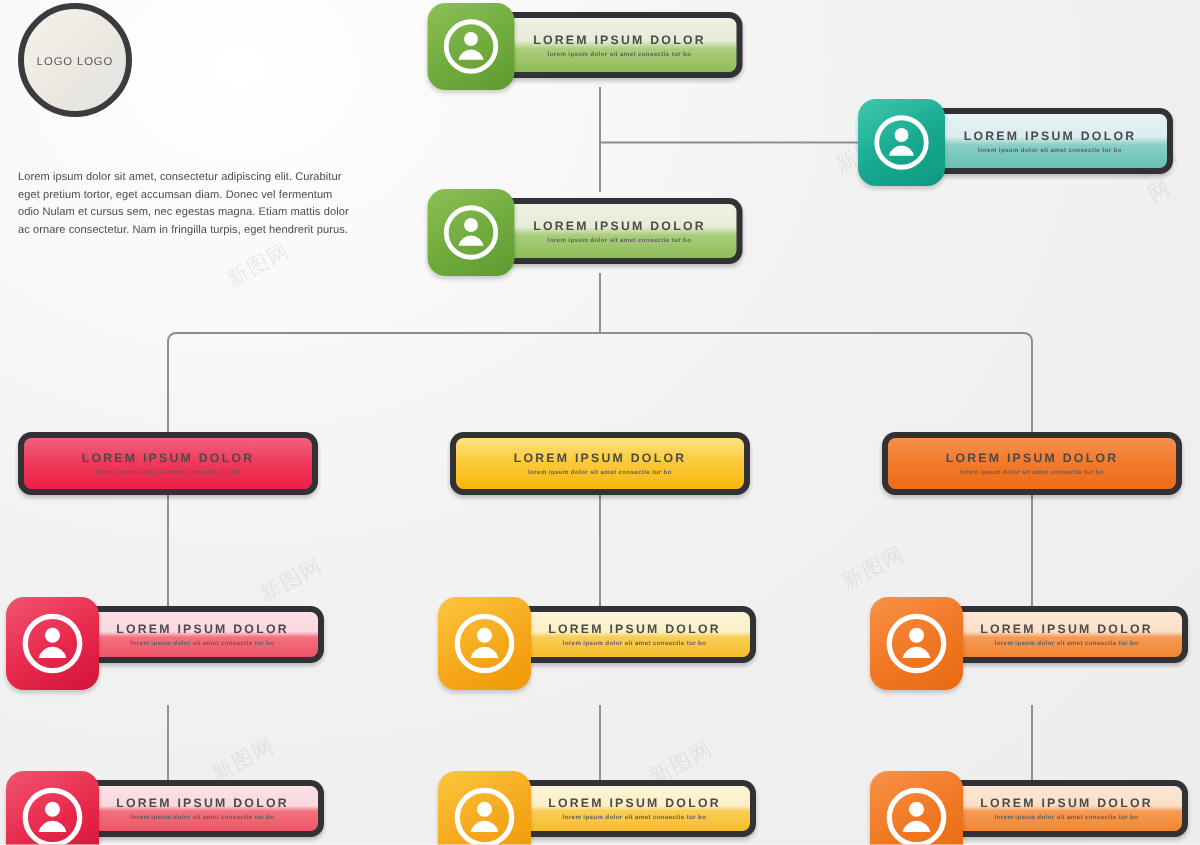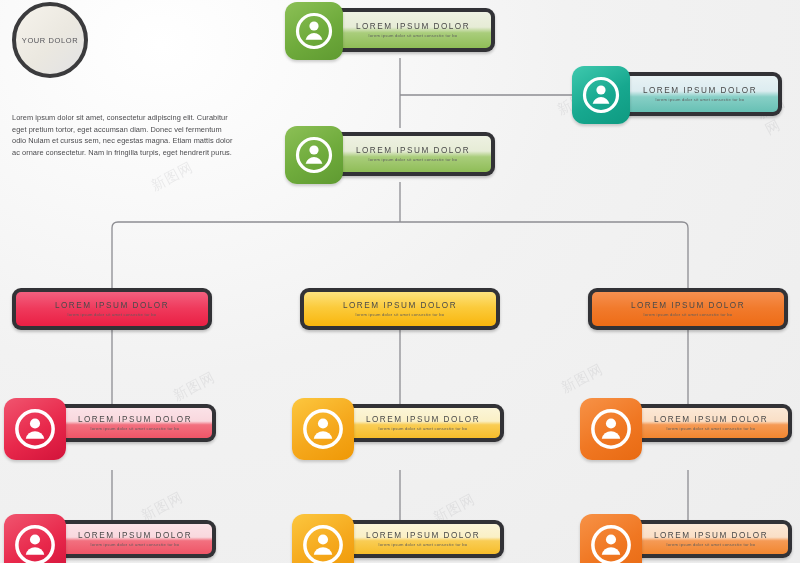--- a/index.html
+++ b/index.html
@@ -53,21 +53,21 @@
     position:relative;z-index:2;
     background:#323236;
     border-radius:9px;
     padding:4px;
     box-sizing:border-box;
     box-shadow:0 2px 3px rgba(0,0,0,.22);
   }
   .bar{
     height:100%;border-radius:5px;
     display:flex;flex-direction:column;align-items:center;justify-content:center;
-    box-sizing:border-box;overflow:hidden;
+    box-sizing:border-box;overflow:hidden;font-weight:bold;
   }
   .bar .t1{
     font-size:8.2px;letter-spacing:1.5px;color:#4a4a4a;white-space:nowrap;
   }
   .bar .t2{
     font-size:4.1px;letter-spacing:.25px;color:#5d5d5d;white-space:nowrap;margin-top:2px;
   }
   
   .solo .bar .t1{color:#4a4a4a;}
 
@@ -110,21 +110,21 @@
   <div class="wm" style="left:150px;top:168px;">新图网</div>
   <div class="wm" style="left:556px;top:92px;">新图网</div>
   <div class="wm" style="left:760px;top:96px;">新图网</div>
   <div class="wm" style="left:172px;top:378px;">新图网</div>
   <div class="wm" style="left:560px;top:370px;">新图网</div>
   <div class="wm" style="left:140px;top:498px;">新图网</div>
   <div class="wm" style="left:432px;top:500px;">新图网</div>
   <div class="wm" style="left:612px;top:540px;">新图网</div>
 
   <div class="logo-circle">
-    <span class="logo-text">YOUR DOLOR</span>
+    <span class="logo-text">LOGO LOGO</span>
   </div>
   <div class="org-desc">Lorem ipsum dolor sit amet, consectetur adipiscing elit. Curabitur eget pretium tortor, eget accumsan diam. Donec vel fermentum odio Nulam et cursus sem, nec egestas magna. Etiam mattis dolor ac ornare consectetur. Nam in fringilla turpis, eget hendrerit purus.</div>
 
   <div class="node" style="left:285px;top:2px;">
     <div class="badge" style="width:58px;height:58px;background:linear-gradient(150deg,#8cc056 0%,#6fab3c 55%,#5f9a31 100%);">
       <svg width="40" height="40" viewBox="0 0 40 40">
         <circle cx="20" cy="20" r="16.5" fill="none" stroke="#fff" stroke-width="3.2"></circle>
         <circle cx="20" cy="15" r="4.6" fill="#fff"></circle>
         <path d="M11.6 28.8a8.6 8.6 0 0 1 16.8 0z" fill="#fff"></path>
       </svg>

